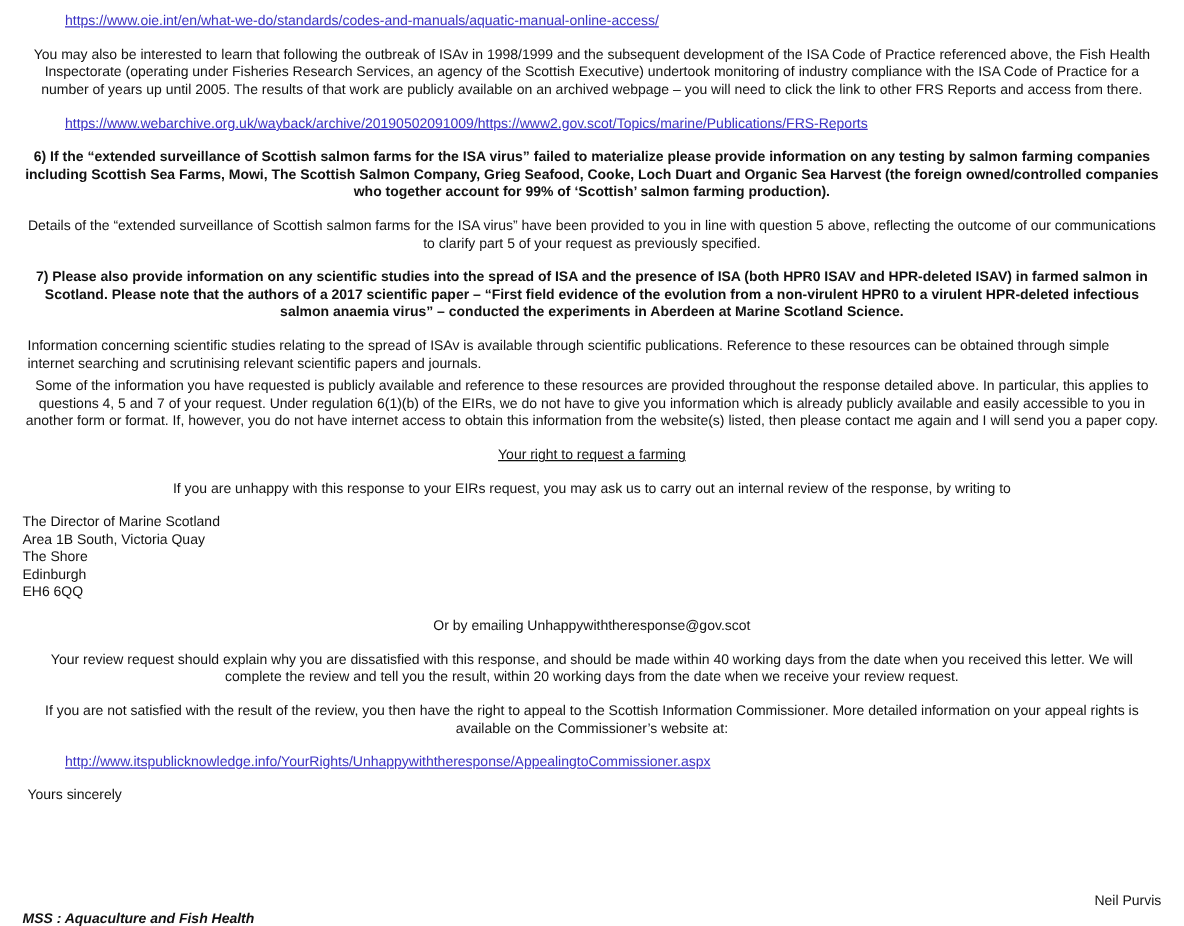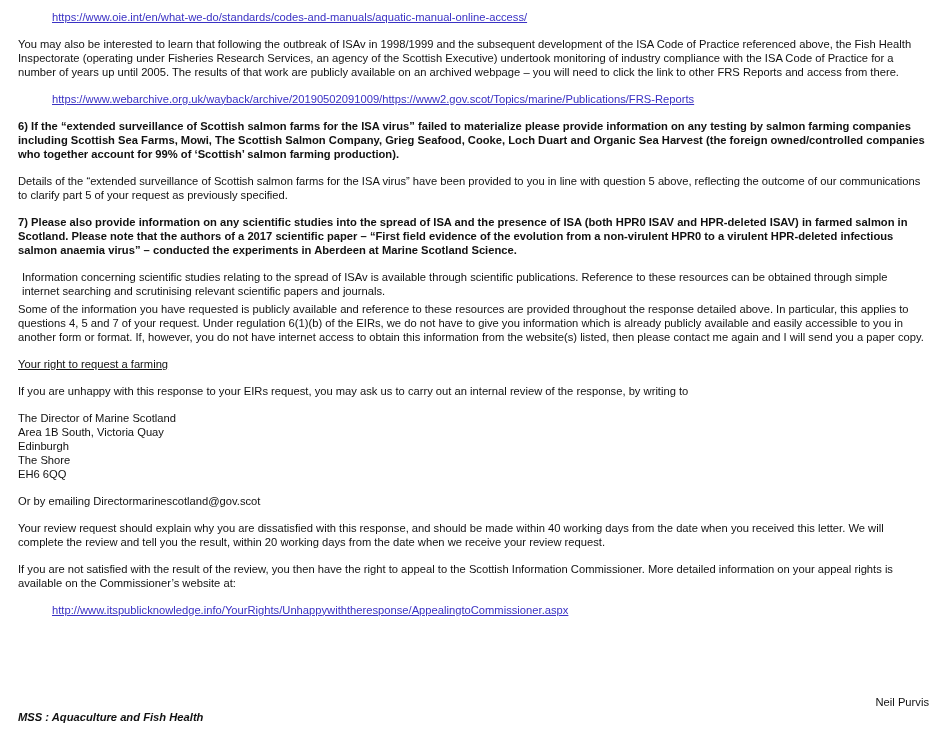--- a/index.html
+++ b/index.html
@@ -20,21 +20,21 @@
     padding: 10px 18px 0 18px;
     overflow: hidden;
   }
   .doc {
     font-size: 11.2px;
     line-height: 14.2px;
     color: #111111;
   }
   p.para {
     margin: 0 0 12.5px 0;
-    text-align: left;
+    text-align: center;
   }
   p.tight {
     margin: 4px;
   }
   .bold {
     font-weight: bold;
   }
   .link {
     color: #3a31c4;
     text-decoration: underline;
@@ -92,35 +92,36 @@
     <p class="tight">Information concerning scientific studies relating to the spread of ISAv is available through scientific publications. Reference to these resources can be obtained through simple internet searching and scrutinising relevant scientific papers and journals.</p>
     <p class="para">Some of the information you have requested is publicly available and reference to these resources are provided throughout the response detailed above. In particular, this applies to questions 4, 5 and 7 of your request. Under regulation 6(1)(b) of the EIRs, we do not have to give you information which is already publicly available and easily accessible to you in another form or format. If, however, you do not have internet access to obtain this information from the website(s) listed, then please contact me again and I will send you a paper copy.</p>
 
     <p class="para underline">Your right to request a farming</p>
 
     <p class="para">If you are unhappy with this response to your EIRs request, you may ask us to carry out an internal review of the response, by writing to</p>
 
     <div class="addr-block">
       <p class="addr-line">The Director of Marine Scotland</p>
       <p class="addr-line">Area 1B South, Victoria Quay</p>
+      <p class="addr-line">The Shore</p>
       <p class="addr-line">Edinburgh</p>
-      <p class="addr-line">The Shore</p>
       <p class="addr-line">EH6 6QQ</p>
     </div>
 
-    <p class="para">Or by emailing Directormarinescotland@gov.scot</p>
+    <p class="para">Or by emailing Unhappywiththeresponse@gov.scot</p>
 
     <p class="para">Your review request should explain why you are dissatisfied with this response, and should be made within 40 working days from the date when you received this letter. We will complete the review and tell you the result, within 20 working days from the date when we receive your review request.</p>
 
     <p class="para">If you are not satisfied with the result of the review, you then have the right to appeal to the Scottish Information Commissioner. More detailed information on your appeal rights is available on the Commissioner’s website at:</p>
 
     <div class="link-line">
       <a class="link" href="#">http://www.itspublicknowledge.info/YourRights/Unhappywiththeresponse/AppealingtoCommissioner.aspx</a>
     </div>
 
+    <p class="tight">Yours sincerely</p>
 
     <div class="spacer-sig"></div>
 
     <p class="sig-name">Neil Purvis</p>
     <p class="sig-role">MSS : Aquaculture and Fish Health</p>
 
   </div>
 </div>
 
 </body></html>

